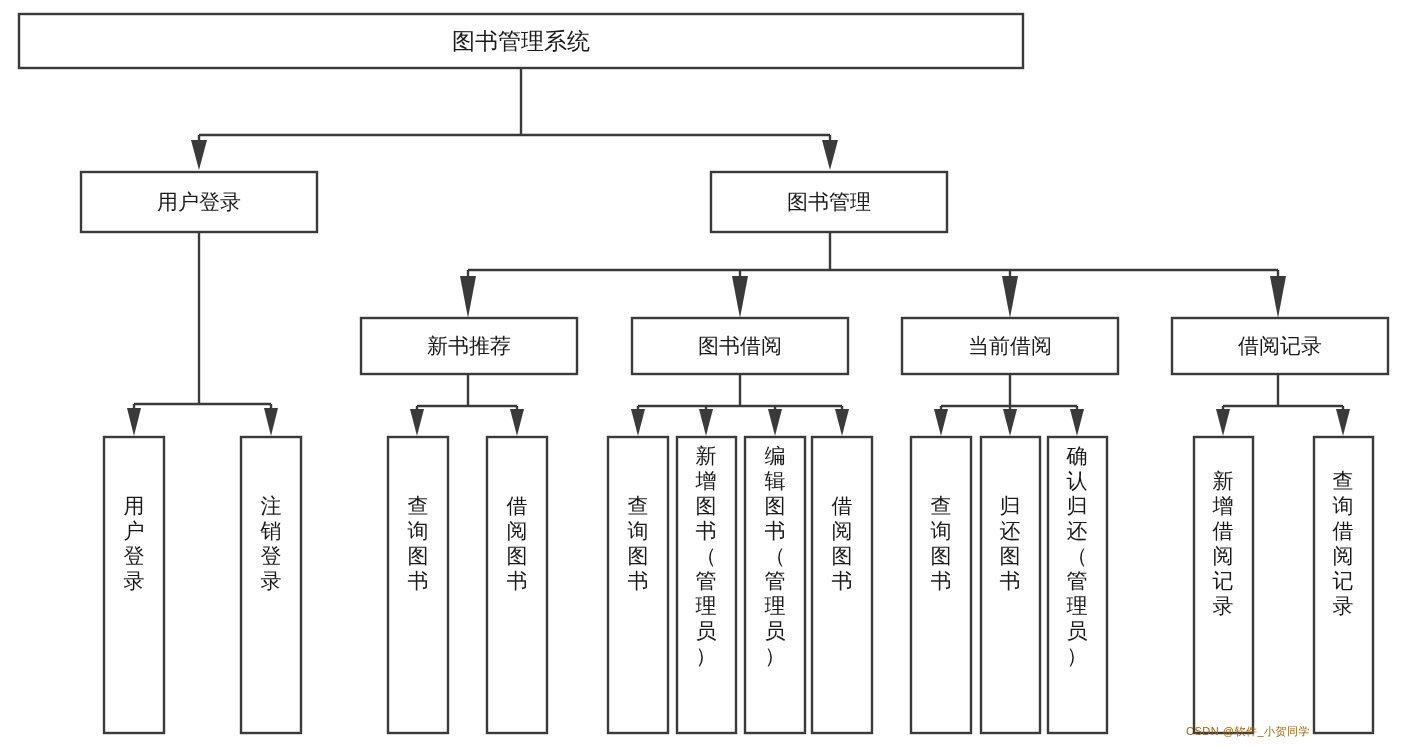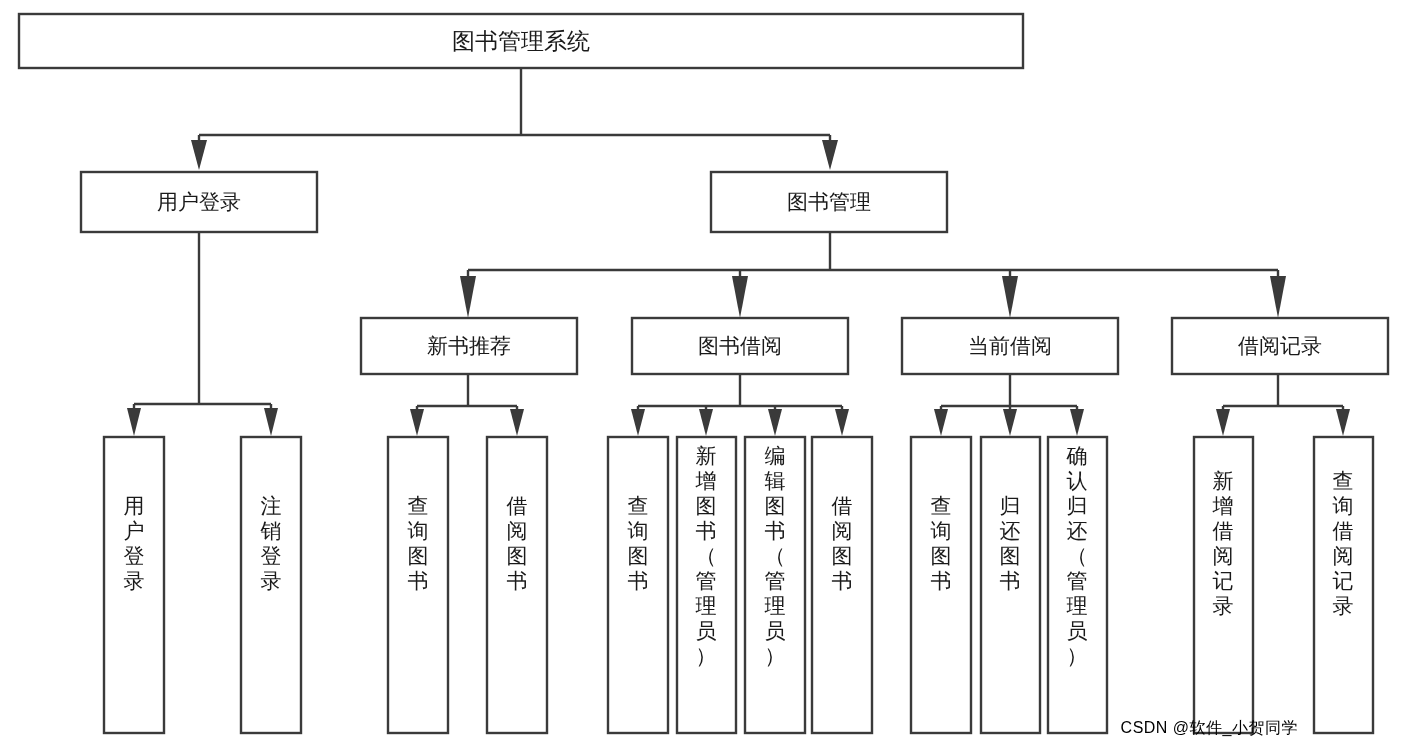--- a/index.html
+++ b/index.html
@@ -52,25 +52,25 @@
     fill: #1a1a1a;
     font-family: "Liberation Sans", "DejaVu Sans", sans-serif;
     font-size: 21px;
     text-anchor: middle;
   }
   .title-label {
     font-size: 23px;
   }
   .watermark {
     position: absolute;
-    right: 24px;
+    right: 12px;
     bottom: 8px;
     font-family: "Liberation Sans", "DejaVu Sans", sans-serif;
-    font-size: 16px;
-    color: #000000;
+    font-size: 11px;
+    color: #a16207;
     letter-spacing: 0.5px;
     white-space: nowrap;
     user-select: none;
   }
 </style>
 </head>
 <body>
 
 <div id="diagram-root">
 

